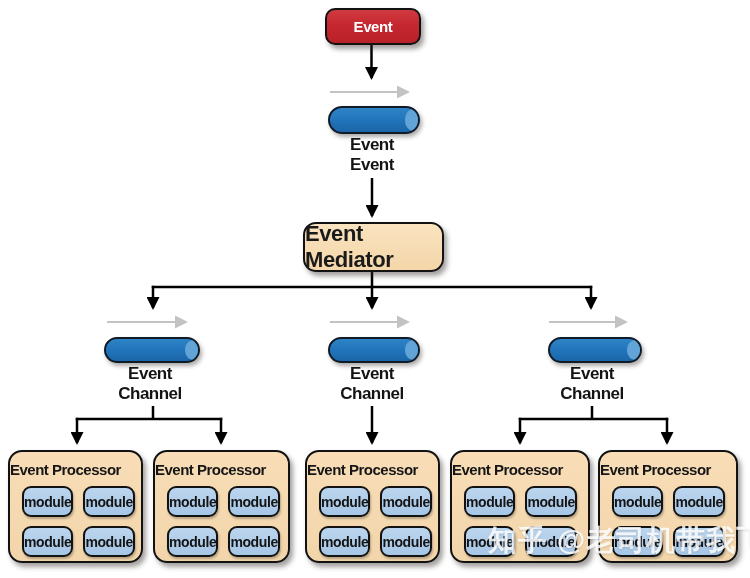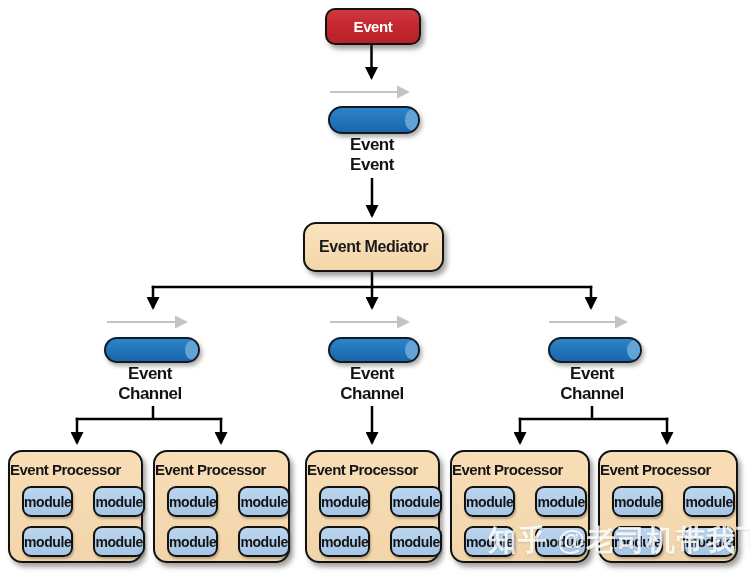--- a/index.html
+++ b/index.html
@@ -19,21 +19,21 @@
     letter-spacing:-.4px;font-weight:700;
   }
   .event-node{
     left:325px;top:8px;width:92px;height:33px;border-radius:10px;
     background:linear-gradient(180deg,#d03a41 0%,#c5272f 45%,#b92129 100%);
     color:#fff;font-size:15px;
   }
   .mediator-node{
     left:303px;top:222px;width:137px;height:46px;border-radius:13px;
     background:linear-gradient(180deg,#fae3c0,#f4d6a9);
-    color:#1a1a1a;font-size:16px;
+    color:#1a1a1a;font-size:22px;
   }
 
   
   .pill{
     position:absolute;border-radius:14px;border:2.5px solid #101b28;
     background:linear-gradient(180deg,#2e84c6 0%,#2173b9 55%,#1b66a8 100%);
     box-shadow:2px 3px 4px rgba(50,45,40,.4);
     overflow:hidden;
   }
   .pill::after{
@@ -65,21 +65,21 @@
   .proc1{left:8px;width:135px;}
   .proc2{left:153px;width:137px;}
   .proc3{left:305px;width:135px;}
   .proc4{left:450px;width:140px;}
   .proc5{left:598px;width:140px;}
   .proc-title{
     margin-top:9px;font-size:15px;font-weight:700;
     letter-spacing:-.5px;color:#161616;
   }
   .modules{
-    display:grid;grid-template-columns:1fr 1fr;gap:9px 20px;
+    display:grid;grid-template-columns:1fr 1fr;gap:9px 10px;
     padding:8px 12px 0 12px;
   }
   .module{
     height:27px;border-radius:9px;border:2.2px solid #121212;
     background:linear-gradient(180deg,#bcd5ee,#a6c6e6);
     display:flex;align-items:center;justify-content:center;
     font-size:14px;font-weight:700;letter-spacing:-.4px;color:#141414;
     box-shadow:1px 2px 2px rgba(50,45,40,.3);
   }
 

